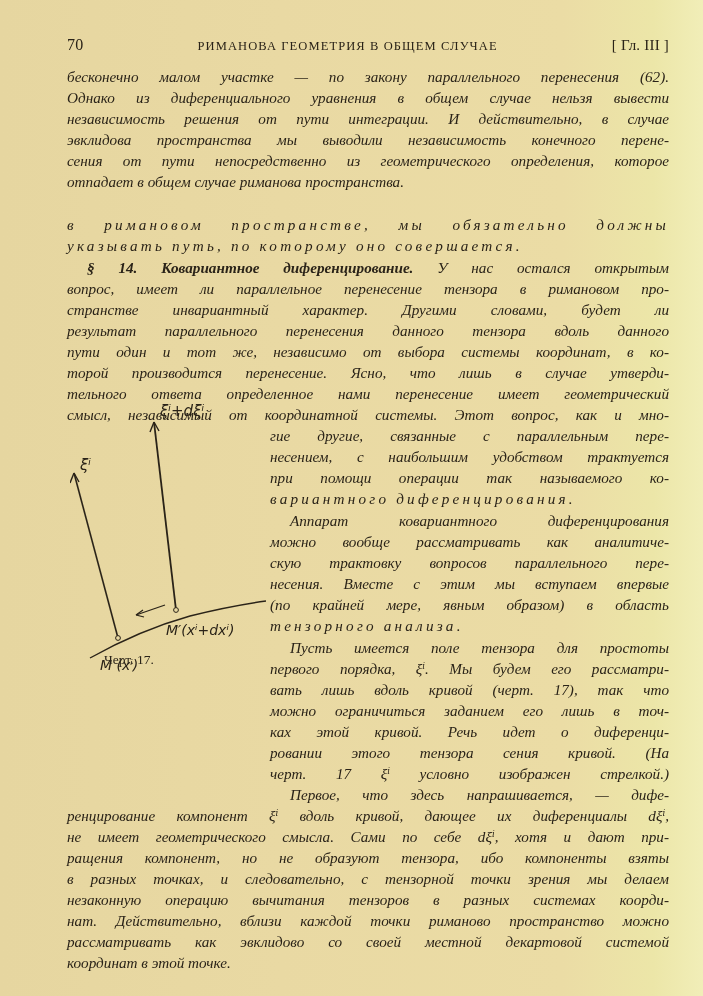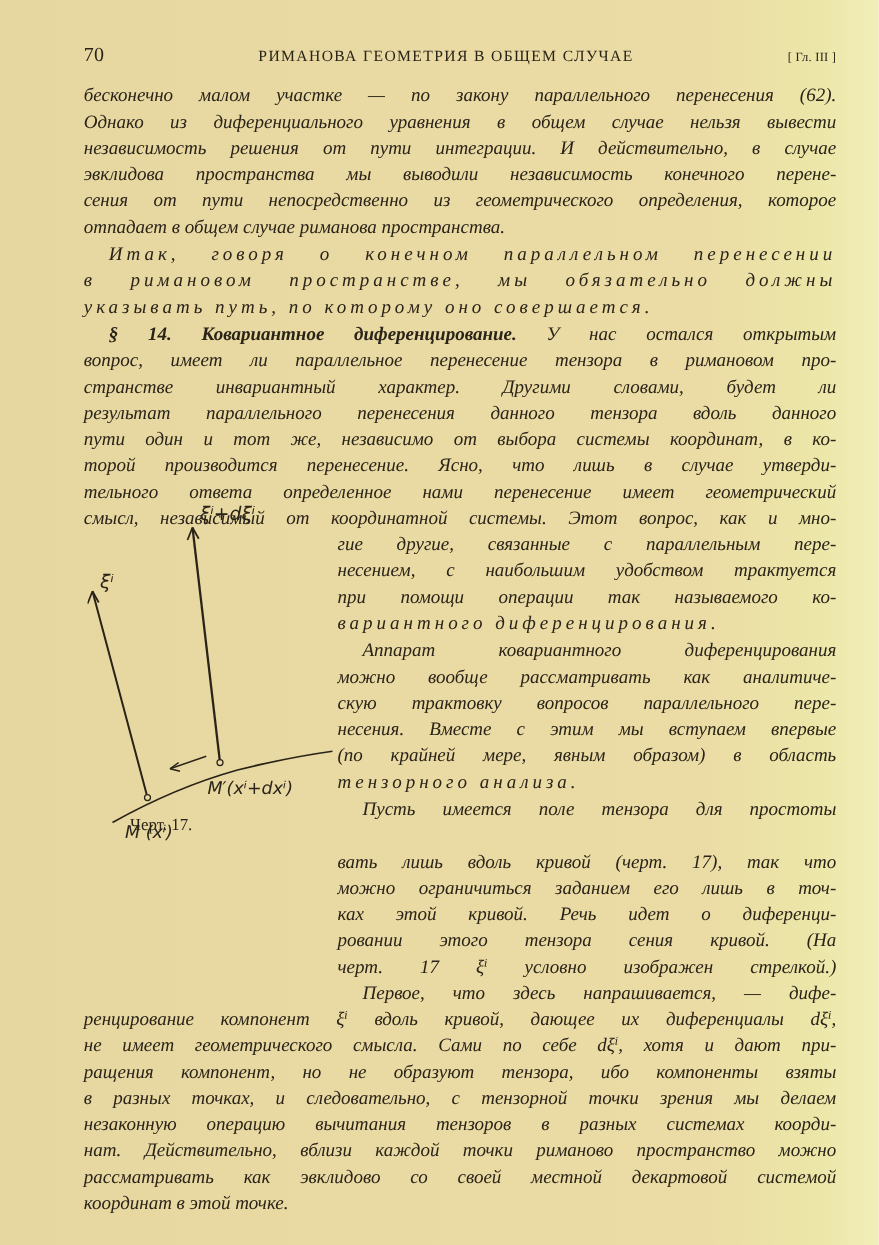--- a/index.html
+++ b/index.html
@@ -11,21 +11,21 @@
       position: relative;
     }
     .page { position: absolute; left: 0; top: 0; width: 703px; height: 964px; }
     .header {
       position: absolute; top: 36px; left: 67px; width: 602px; height: 22px;
       display: flex; align-items: baseline; justify-content: space-between;
       font-size: 15px; letter-spacing: 0.2px;
     }
     .header .pnum { font-size: 16px; }
     .header .running { font-size: 12.5px; letter-spacing: 1.1px; text-transform: uppercase; }
-    .header .chap { font-size: 10px; }
+    .header .chap { font-size: 15px; }
     .line {
       position: absolute; left: 67px; width: 602px; height: 21px;
       font-size: 15.2px; line-height: 21px; white-space: nowrap;
       text-align: justify; text-align-last: justify;
       font-stretch: condensed;
       font-style: italic;
     }
     .line.last { text-align-last: left; }
     .line.indent { padding-left: 20px; box-sizing: border-box; }
     .line.narrow { left: 270px; width: 399px; }
@@ -45,21 +45,20 @@
     <span class="chap">[ Гл. III ]</span>
   </div>
 
   <div class="line" style="top:66px">бесконечно малом участке — по закону параллельного перенесения (62).</div>
   <div class="line" style="top:87px">Однако из диференциального уравнения в общем случае нельзя вывести</div>
   <div class="line" style="top:108px">независимость решения от пути интеграции. И действительно, в случае</div>
   <div class="line" style="top:129px">эвклидова пространства мы выводили независимость конечного перене-</div>
   <div class="line" style="top:150px">сения от пути непосредственно из геометрического определения, которое</div>
   <div class="line last" style="top:171px">отпадает в общем случае риманова пространства.</div>
 
-  <div class="line indent sp" style="top:193px">Итак, говоря о конечном параллельном перенесении</div>
   <div class="line sp" style="top:214px">в римановом пространстве, мы обязательно должны</div>
   <div class="line sp last" style="top:235px">указывать путь, по которому оно совершается.</div>
 
   <div class="line indent" style="top:257px">
     <span class="bold">§ 14. Ковариантное диференцирование.</span>
     <span>У нас остался открытым</span>
   </div>
   <div class="line" style="top:278px">вопрос, имеет ли параллельное перенесение тензора в римановом про-</div>
   <div class="line" style="top:299px">странстве инвариантный характер. Другими словами, будет ли</div>
   <div class="line" style="top:320px">результат параллельного перенесения данного тензора вдоль данного</div>
@@ -73,20 +72,21 @@
   <div class="line narrow sp last" style="top:488px">вариантного диференцирования.</div>
 
   <div class="line narrow indent" style="top:510px">Аппарат ковариантного диференцирования</div>
   <div class="line narrow" style="top:531px">можно вообще рассматривать как аналитиче-</div>
   <div class="line narrow" style="top:552px">скую трактовку вопросов параллельного пере-</div>
   <div class="line narrow" style="top:573px">несения. Вместе с этим мы вступаем впервые</div>
   <div class="line narrow" style="top:594px">(по крайней мере, явным образом) в область</div>
   <div class="line narrow sp last" style="top:615px">тензорного анализа.</div>
 
   <div class="line narrow indent" style="top:637px">Пусть имеется поле тензора для простоты</div>
+  <div class="line narrow" style="top:658px">первого порядка, ξⁱ. Мы будем его рассматри-</div>
   <div class="line narrow" style="top:679px">вать лишь вдоль кривой (черт. 17), так что</div>
   <div class="line narrow" style="top:700px">можно ограничиться заданием его лишь в точ-</div>
   <div class="line narrow" style="top:721px">ках этой кривой. Речь идет о диференци-</div>
   <div class="line narrow" style="top:742px">ровании этого тензора сения кривой. (На</div>
   <div class="line narrow" style="top:763px">черт. 17 ξⁱ условно изображен стрелкой.)</div>
 
   <div class="line narrow indent" style="top:784px">Первое, что здесь напрашивается, — дифе-</div>
   <div class="line" style="top:805px">ренцирование компонент ξⁱ вдоль кривой, дающее их диференциалы dξⁱ,</div>
   <div class="line" style="top:847px">ращения компонент, но не образуют тензора, ибо компоненты взяты</div>
   <div class="line" style="top:826px">не имеет геометрического смысла. Сами по себе dξⁱ, хотя и дают при-</div>

